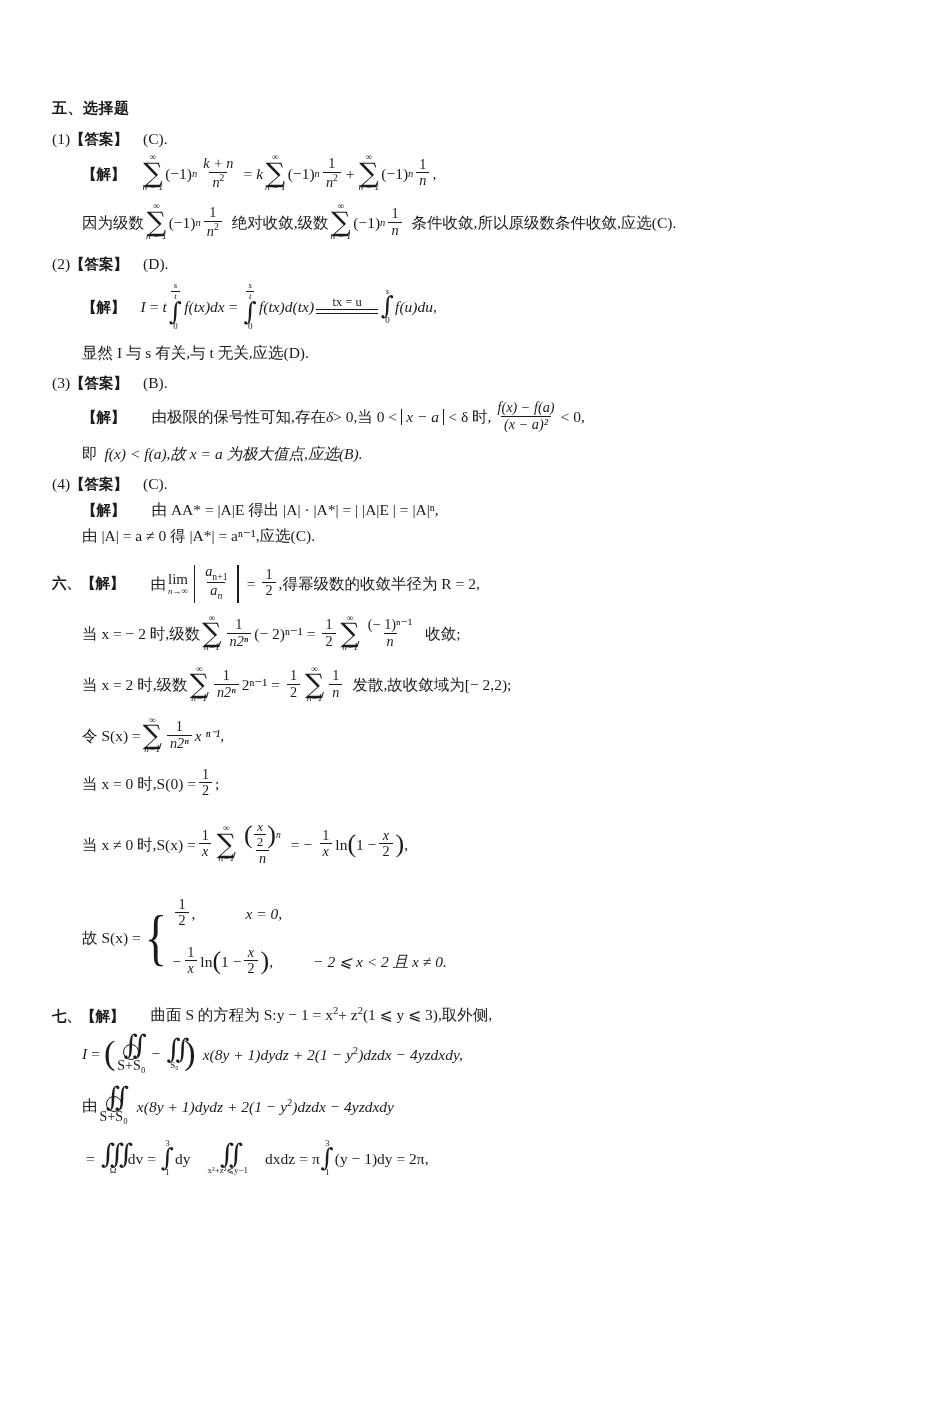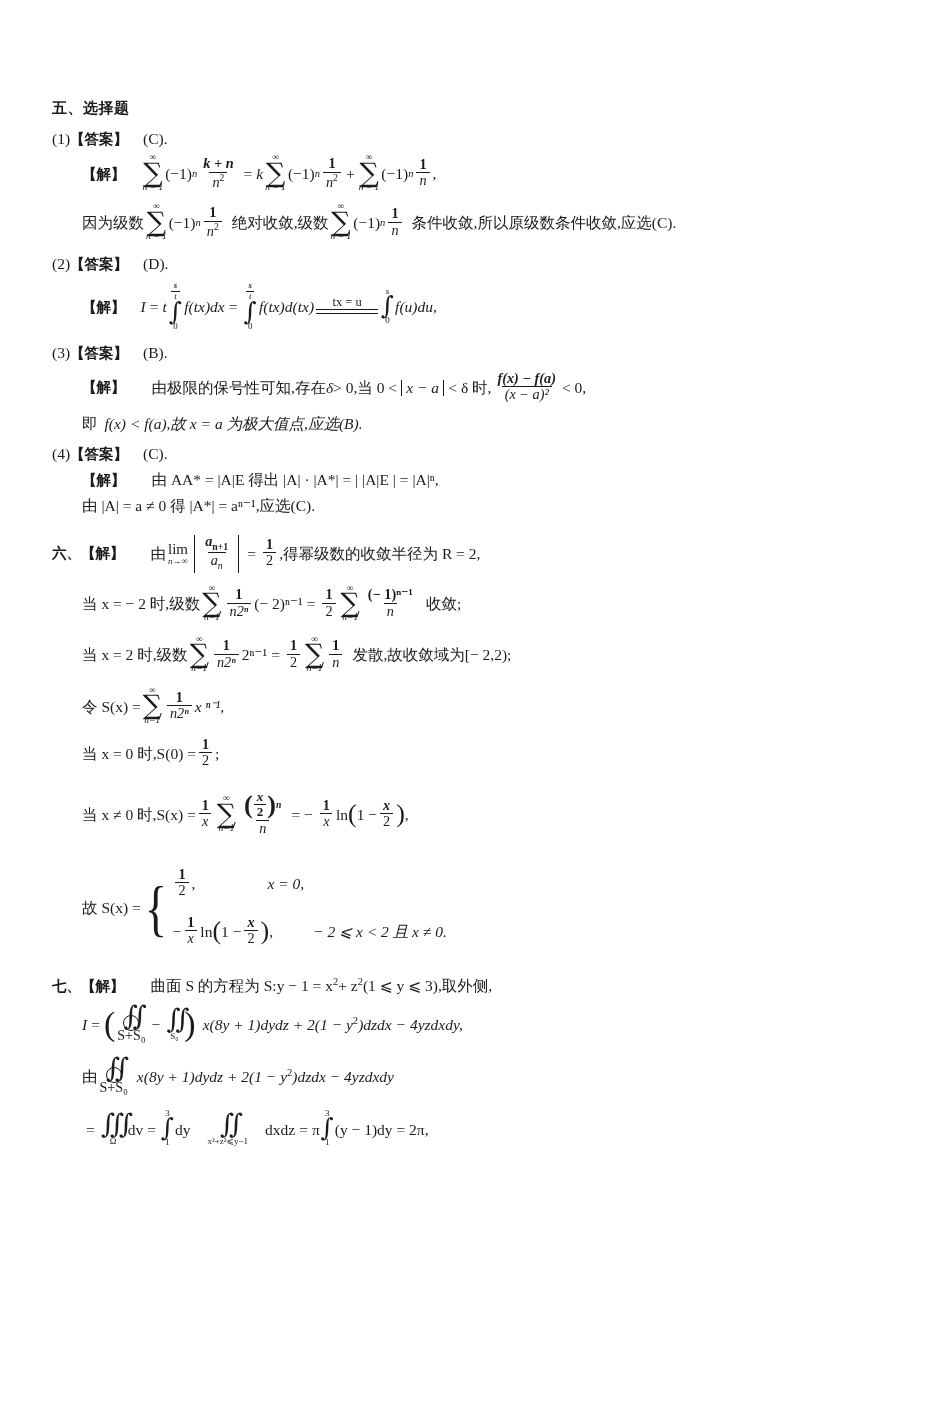--- a/index.html
+++ b/index.html
@@ -71,21 +71,21 @@
   .frac {
     display: inline-flex;
     flex-direction: column;
     align-items: center;
     vertical-align: middle;
     margin: 0 3px;
     font-size: 0.92em;
     position: relative;
     top: -1px;
   }
-  .frac > .num { padding: 0 3px; line-height: 1.08; font-weight: bold; }
+  .frac > .num { padding: 0 3px; line-height: 1.08; }
   .frac > .den { padding: 0 3px; line-height: 1.08; border-top: 1.2px solid #1b1b1b; }
 
   .bigop {
     display: inline-flex;
     flex-direction: column;
     align-items: center;
     vertical-align: middle;
     margin: 0 2px;
     line-height: 1;
     position: relative;
@@ -343,20 +343,23 @@
       <span class="sline"></span>
     </span>
     <span class="intop">
       <span class="lim-top mi">s</span>
       <span class="glyph">∫</span>
       <span class="lim-bot">0</span>
     </span>
     <span class="mi">f(u)du,</span>
   </div>
 
+  <div class="line indent2" style="margin-top:12px;">
+    <span class="cn">显然 I 与 s 有关,与 t 无关,应选(D).</span>
+  </div>
 
   <div class="line indent1" style="margin-top:12px;">
     <span class="cn">(3)</span>
     <span class="bold-cn">【答案】</span>
     <span class="gap-m"></span>
     <span class="cn">(B).</span>
   </div>
 
   <div class="line tall indent2" style="margin-top:10px;">
     <span class="bold-cn">【解】</span>
@@ -554,21 +557,21 @@
     <span class="cn">故 S(x) =</span>
     <span class="cases">
       <span class="brace">{</span>
       <span class="rows">
         <span class="crow">
           <span class="frac">
             <span class="num">1</span>
             <span class="den">2</span>
           </span>
           <span>,</span>
-          <span class="cond mi" style="margin-left:72px;">x = 0,</span>
+          <span class="cond mi" style="margin-left:50px;">x = 0,</span>
         </span>
         <span class="crow">
           <span>−</span>
           <span class="frac">
             <span class="num">1</span>
             <span class="den mi">x</span>
           </span>
           <span class="mn">ln</span>
           <span class="paren-md">(</span>
           <span class="mn">1 −</span>

